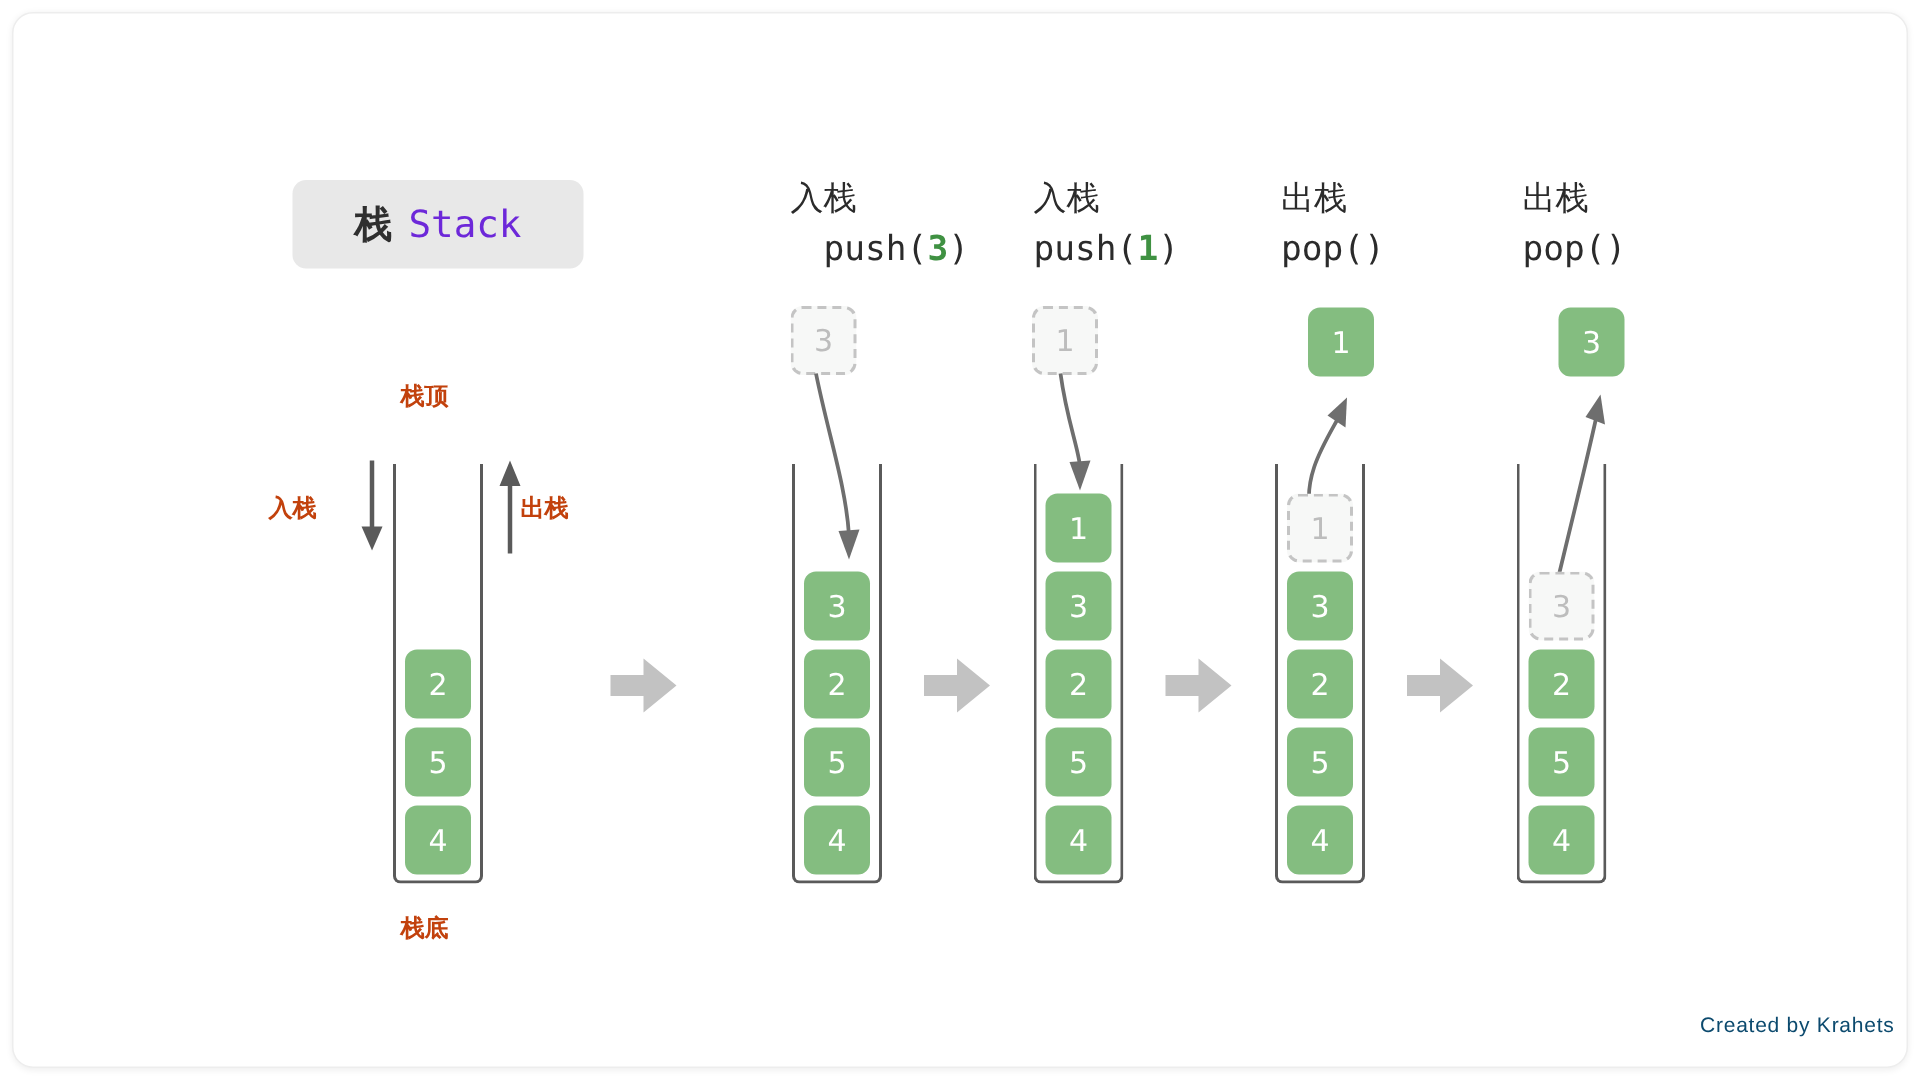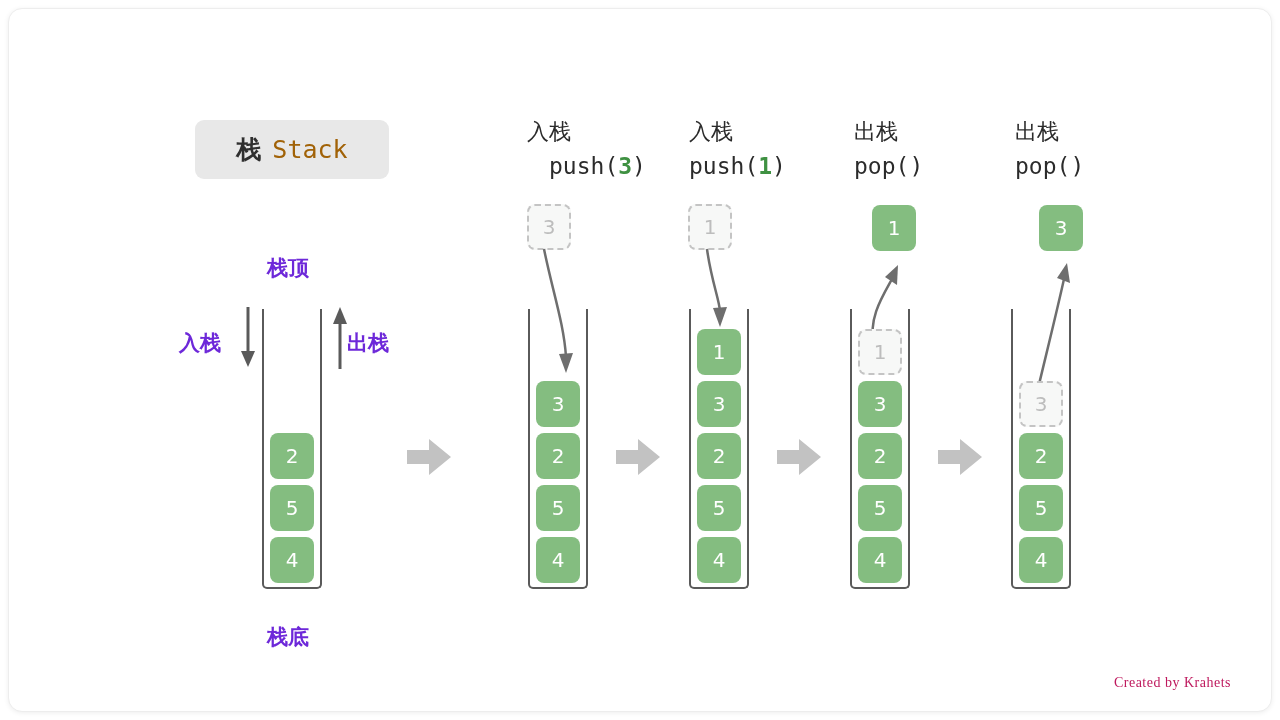--- a/index.html
+++ b/index.html
@@ -30,29 +30,29 @@
     border-radius: 9px;
     display: flex; align-items: center; justify-content: center;
   }
   #title-chip .t-cn {
     font-family: "DejaVu Sans", sans-serif;
     font-size: 25px; font-weight: bold; color: #2f2f2f;
     letter-spacing: 1px;
   }
   #title-chip .t-en {
     font-family: "DejaVu Sans Mono", monospace;
-    font-size: 25px; color: #a16207; margin-left: 10px;
+    font-size: 25px; color: #6d28d9; margin-left: 10px;
   }
 
   
   .cn-bold {
     font-family: "DejaVu Sans", sans-serif;
     font-weight: bold;
-    font-size: 21px;
-    color: #6d28d9;
+    font-size: 16px;
+    color: #c2410c;
     white-space: nowrap;
   }
   .col-head-cn {
     font-family: "DejaVu Sans", sans-serif;
     font-size: 22px;
     color: #2b2b2b;
     white-space: nowrap;
   }
   .col-head-code {
     font-family: "DejaVu Sans Mono", monospace;
@@ -86,24 +86,24 @@
     color: #ffffff;
   }
   .cell.ghost {
     background: #f7f8f7;
     color: #bdbdbd;
     border: 2px dashed #c4c4c4;
   }
 
   
   #watermark {
-    right: 40px; bottom: 20px;
-    font-family: Liberation Serif, serif;
+    right: 8px; bottom: 20px;
+    font-family: Liberation Sans, sans-serif;
     font-size: 14px;
-    color: #be185d;
+    color: #0c4a6e;
     letter-spacing: 0.5px;
   }
   svg { overflow: visible; }
 </style>
 </head>
 <body>
 
 <div id="card">
 
   <div class="abs" id="title-chip">
@@ -126,21 +126,21 @@
     <line x1="11" y1="62" x2="11" y2="14" stroke="#5a5a5a" stroke-width="3"></line>
     <polygon points="11,0 4,17 18,17" fill="#5a5a5a"></polygon>
   </svg>
 
   <div class="abs tube" style="left:253px; top:300px; width:60px; height:280px;"></div>
 
   <div class="abs cell filled" style="left:261px; top:424px;">2</div>
   <div class="abs cell filled" style="left:261px; top:476px;">5</div>
   <div class="abs cell filled" style="left:261px; top:528px;">4</div>
 
-  <div class="abs cn-bold" style="left:258px; top:614px;">栈底</div>
+  <div class="abs cn-bold" style="left:258px; top:600px;">栈底</div>
 
   <svg class="abs" style="left:398px; top:430px;" width="44" height="36">
     <polygon points="0,11 22,11 22,0 44,18 22,36 22,25 0,25" fill="#c2c2c2"></polygon>
   </svg>
 
   <div class="abs col-head-cn" style="left:518px; top:108px;">入栈</div>
   <div class="abs col-head-code" style="left:540px; top:144px;"><span>push(</span><span class="num">3</span><span>)</span></div>
 
   <div class="abs cell ghost" style="left:518px; top:195px;">3</div>
 

